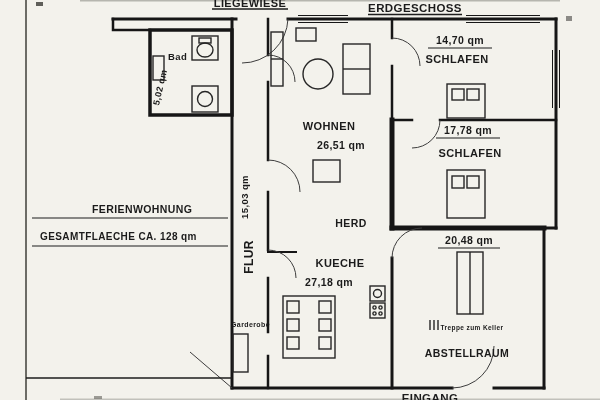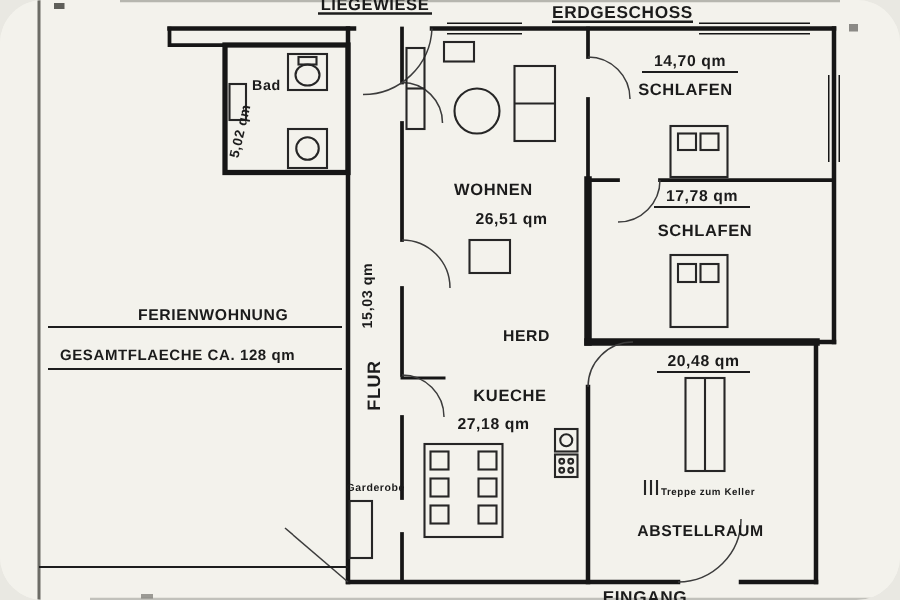--- a/index.html
+++ b/index.html
@@ -1,20 +1,19 @@
 <!DOCTYPE html>
 <html><head>
 <meta charset="utf-8">
 <style>
   html,body{margin:0;padding:0;background:#e9e8e2;}
   .page{
     width:600px;height:400px;position:relative;overflow:hidden;
     background:#f3f2ec;
     font-family:"Liberation Sans", sans-serif;
-    border-radius:29px;
   }
   svg{display:block;}
   svg text{
     fill:#1b1b1b;
     font-family:"Liberation Sans", sans-serif;
     font-weight:700;
     letter-spacing:.4px;
   }
   .walls path, .walls line, .walls rect{stroke:#161616;fill:none;stroke-linecap:square;}
   .furn rect,.furn circle,.furn ellipse,.furn line,.furn path{stroke:#262626;fill:none;stroke-width:1.4;}

